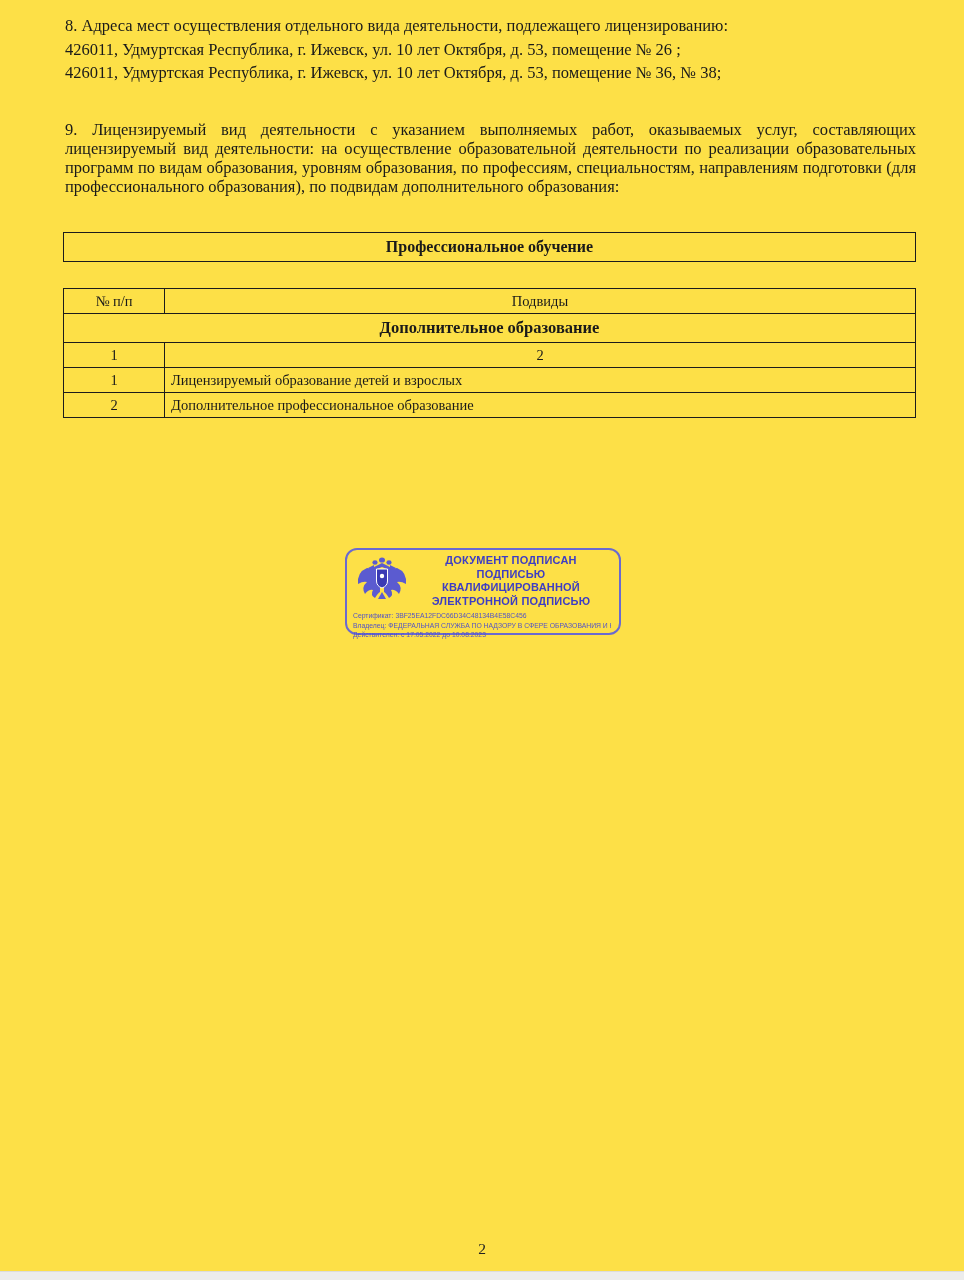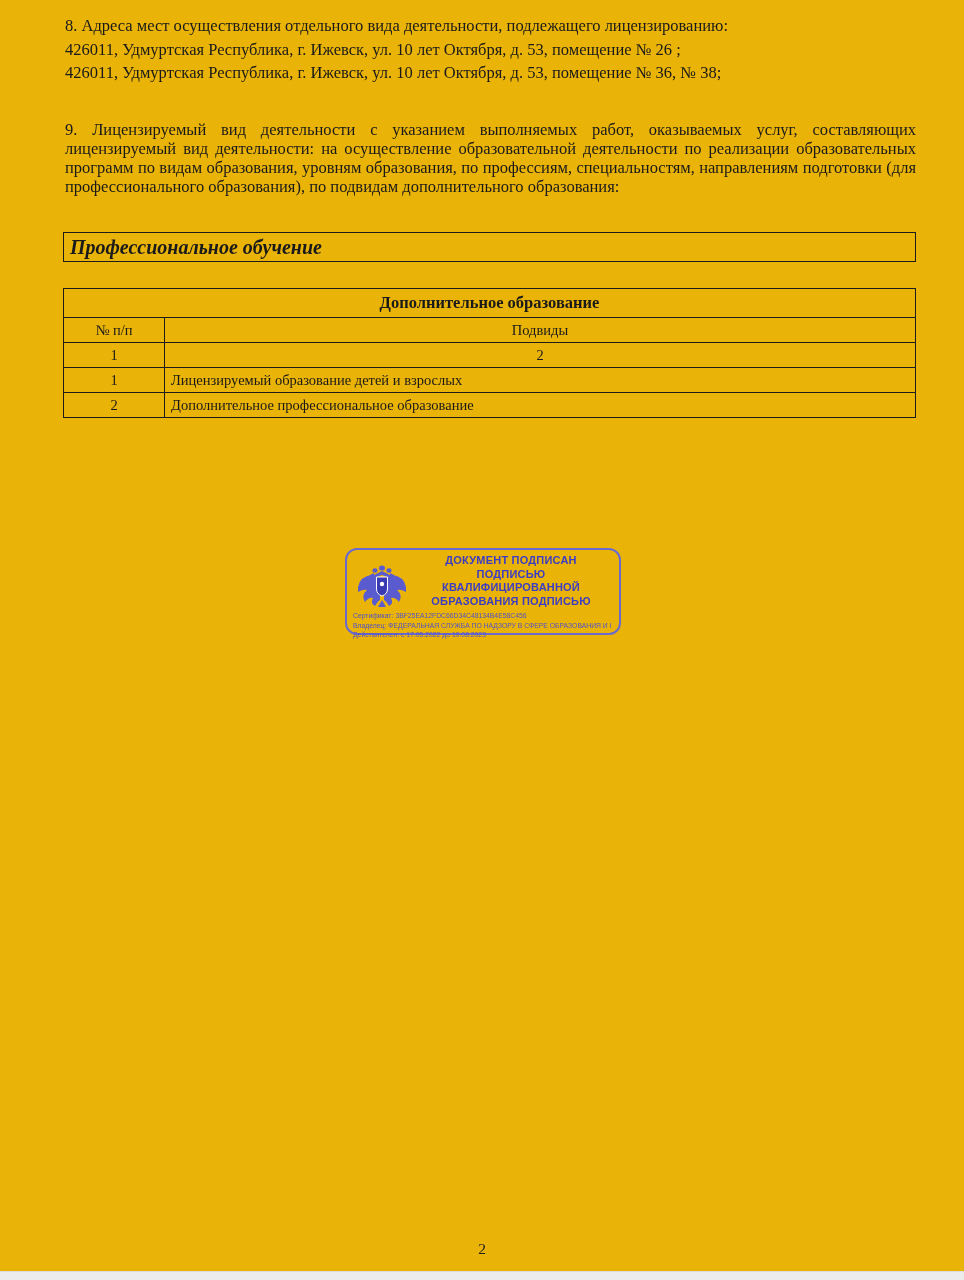--- a/index.html
+++ b/index.html
@@ -1,20 +1,20 @@
 <!DOCTYPE html>
 <html><head>
 <meta charset="utf-8">
 <style>
   html, body { margin: 0; padding: 0; background: #ffffff; }
   .page {
     position: relative;
     width: 964px;
     height: 1280px;
-    background: #eab308;
+    background: #fde047;
     font-family: "Liberation Serif", serif;
     color: #1a1a1a;
     overflow: hidden;
   }
   .sec {
     position: absolute;
     left: 65px;
     right: 48px;
     font-size: 16.5px;
     line-height: 23.5px;
@@ -30,40 +30,40 @@
     width: 853px;
     border-collapse: collapse;
     font-size: 15px;
   }
   table.doc-table td {
     border: 1.6px solid #1c1c1c;
     padding: 2px 6px;
     vertical-align: middle;
   }
   .t1 { top: 232px; }
-  .t1 td { height: 24px; font-weight: bold; font-size: 20px; font-style: italic; }
+  .t1 td { height: 24px; text-align: center; font-weight: bold; font-size: 16px; }
   .t2 { top: 288px; }
   .t2 .title-cell { height: 24px; text-align: center; font-weight: bold; font-size: 16.5px; }
   .t2 .num-col { width: 88px; text-align: center; }
   .t2 td { height: 20px; font-size: 14.5px; }
   .t2 .center { text-align: center; }
 
   .stamp {
     position: absolute;
     left: 345px;
     top: 548px;
     width: 276px;
     height: 87px;
     border: 2px solid #6a6ad0;
     border-radius: 12px;
     box-sizing: border-box;
     padding: 4px 8px 3px 6px;
     font-family: "Liberation Sans", sans-serif;
   }
-  .stamp-top { display: flex; align-items: flex-end; }
+  .stamp-top { display: flex; align-items: flex-start; }
   .stamp-emblem { flex: 0 0 58px; height: 46px; }
   .stamp-title {
     flex: 1;
     text-align: center;
     font-weight: bold;
     font-size: 11px;
     line-height: 13.5px;
     color: #3d3dc4;
     letter-spacing: 0.2px;
   }
@@ -122,25 +122,25 @@
     <tbody>
         <tr>
       <td>Профессиональное обучение</td>
     </tr>
   </tbody>
     </table>
 
   <table class="doc-table t2">
     <tbody>
         <tr>
-      <td class="title-cell" colspan="2">Дополнительное образование</td>
+      <td class="num-col">№ п/п</td>
+      <td class="center">Подвиды</td>
     </tr>
     <tr>
-      <td class="num-col">№ п/п</td>
-      <td class="center">Подвиды</td>
+      <td class="title-cell" colspan="2">Дополнительное образование</td>
     </tr>
     <tr>
       <td class="num-col">1</td>
       <td class="center">2</td>
     </tr>
     <tr>
       <td class="num-col">1</td>
       <td>Лицензируемый образование детей и взрослых</td>
     </tr>
     <tr>
@@ -164,21 +164,21 @@
             <path d="M44 14 Q54 18 53 30 Q48 27 44 28 Q50 33 46 40 Q42 35 38 36 Q41 41 36 44 Q33 39 31 38 L31 16 Z"></path>
             <path d="M29 38 L25 45 L33 45 Z"></path>
           </g>
           <path d="M23.5 15 h11 v12 q0 5 -5.5 7 q-5.5 -2 -5.5 -7 Z" fill="#3a3ab4" stroke="#ffffff" stroke-width="1"></path>
           <circle cx="29" cy="22" r="2.2" fill="#ffffff"></circle>
         </svg>
       </span>
       <span class="stamp-title">
         <span>ДОКУМЕНТ ПОДПИСАН</span><br>
         <span>ПОДПИСЬЮ КВАЛИФИЦИРОВАННОЙ</span><br>
-        <span>ОБРАЗОВАНИЯ ПОДПИСЬЮ</span>
+        <span>ЭЛЕКТРОННОЙ ПОДПИСЬЮ</span>
       </span>
     </div>
     <div class="stamp-lines">
       <div class="stamp-line">
         <span class="lbl">Сертификат:</span><span>3BF25EA12FDC66D34C48134B4E58C456</span>
       </div>
       <div class="stamp-line">
         <span class="lbl">Владелец:</span><span>ФЕДЕРАЛЬНАЯ СЛУЖБА ПО НАДЗОРУ В СФЕРЕ ОБРАЗОВАНИЯ И НАУКИ</span>
       </div>
       <div class="stamp-line">

